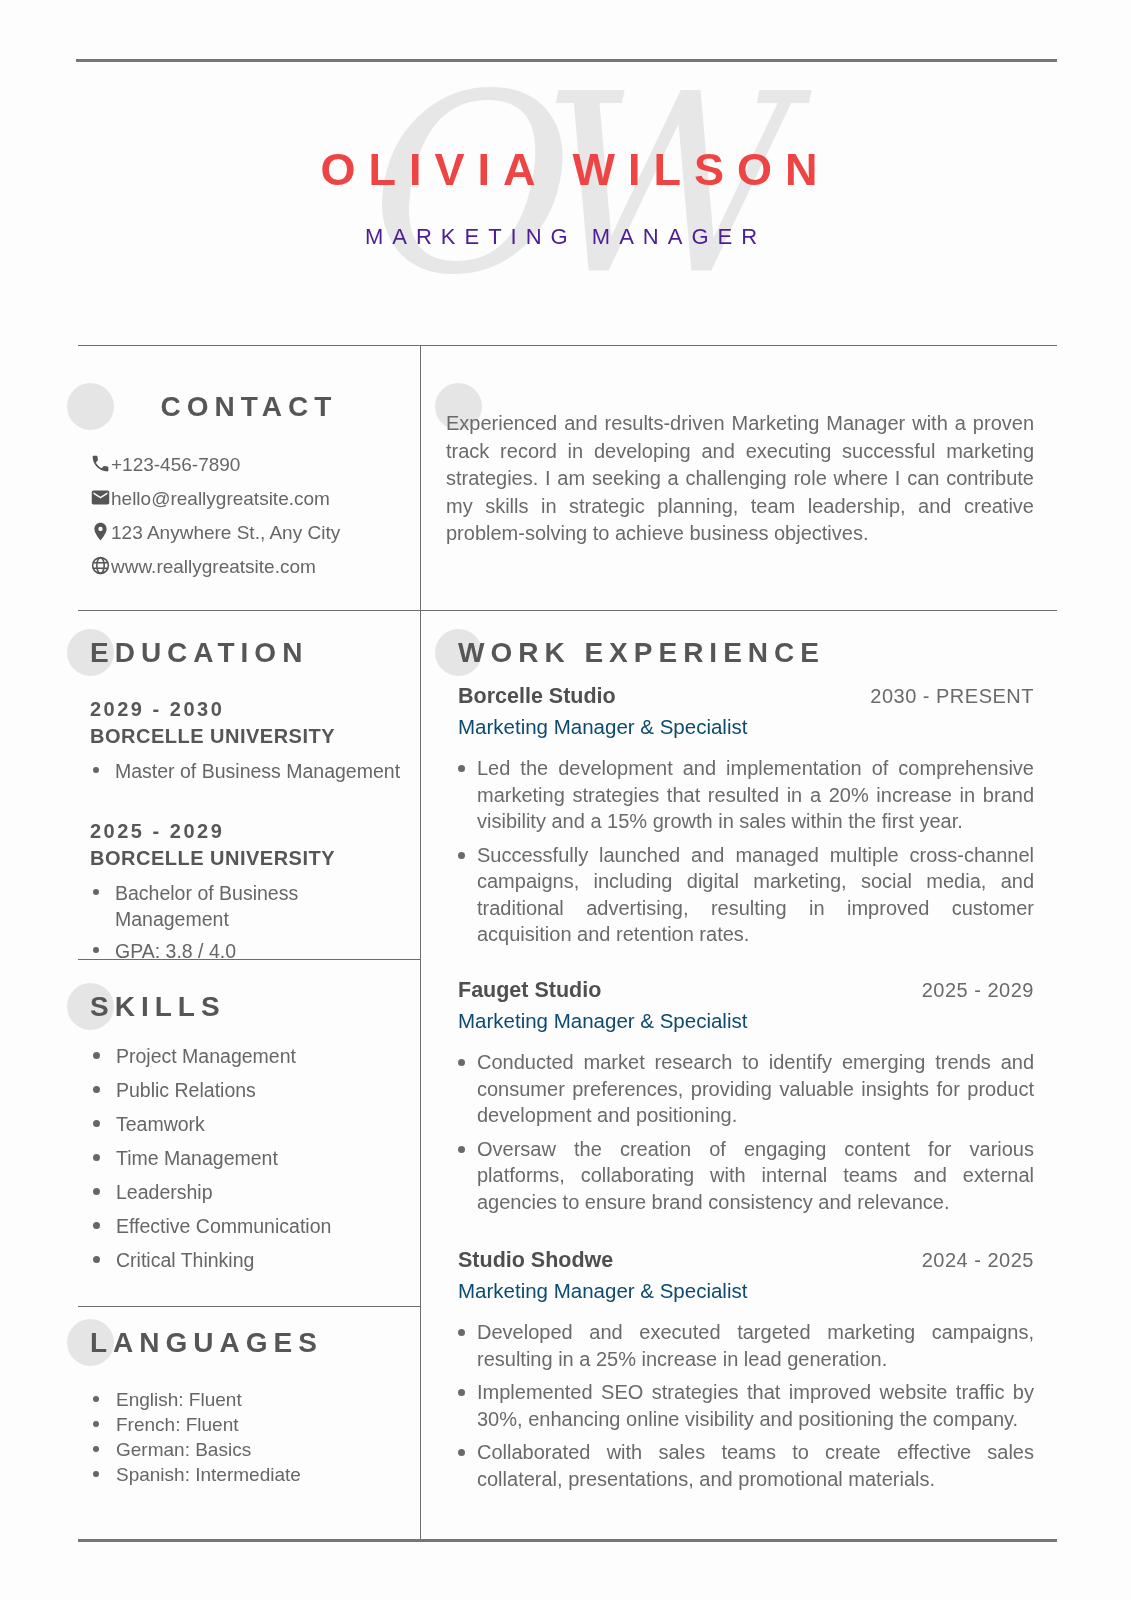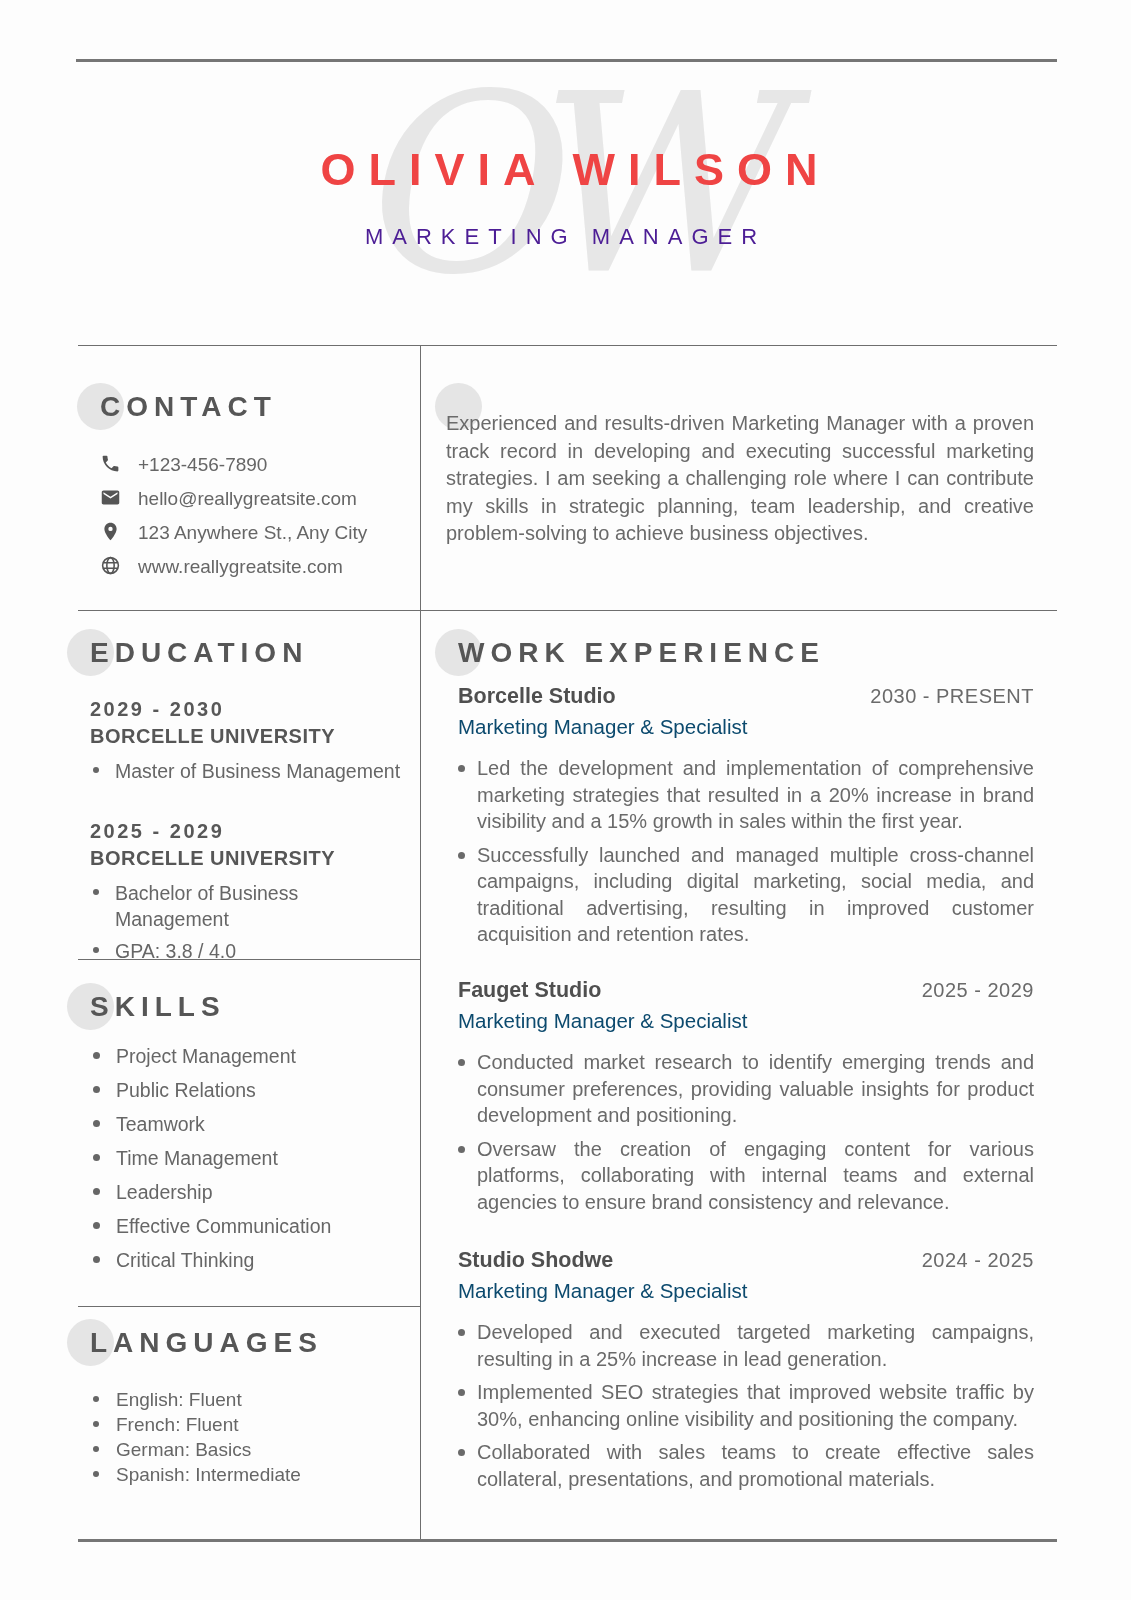--- a/index.html
+++ b/index.html
@@ -32,21 +32,21 @@
     position:relative;margin:0;font-size:28px;line-height:34px;font-weight:700;
     letter-spacing:6px;color:#565656;padding-left:12px;
   }
   .sec-circle{
     position:absolute;left:-11px;top:-7px;width:47px;height:47px;border-radius:50%;
     background:#e5e5e5;z-index:-1;
   }
 
   
   .contact-list{margin-top:24px;}
-  .contact-row{display:flex;align-items:center;height:34px;gap:17px;padding-left:12px;}
+  .contact-row{display:flex;align-items:center;height:34px;padding-left:12px;}
   .contact-row svg{flex:0 0 auto;}
   .contact-text{font-size:19px;color:#666666;}
 
   
   .summary-text{
     margin:20px 0 0 0;font-size:20px;line-height:27.5px;color:#6a6a6a;
     text-align:justify;
   }
 
   
@@ -102,21 +102,21 @@
   <div class="name">OLIVIA WILSON</div>
   <div class="role-title">MARKETING MANAGER</div>
 
   <div class="rule thin" style="left:78px;top:345px;width:979px;height:1px;"></div>
   <div class="rule thin" style="left:420px;top:345px;width:1px;height:1196px;"></div>
   <div class="rule thin" style="left:78px;top:610px;width:979px;height:1px;"></div>
   <div class="rule thin" style="left:78px;top:959px;width:342px;height:1px;"></div>
   <div class="rule thin" style="left:78px;top:1306px;width:342px;height:1px;"></div>
   <div class="rule" style="left:78px;top:1539px;width:979px;height:3px;"></div>
 
-  <div class="sec" style="left:88px;top:390px;width:330px;">
+  <div class="sec" style="left:78px;top:390px;width:330px;text-align:center;">
     <h2 class="sec-heading">
       <span class="sec-circle"></span>
       <span>CONTACT</span>
     </h2>
     <div class="contact-list">
       <div class="contact-row">
         <span>
           <svg width="21" height="21" viewBox="0 0 24 24" fill="#555555">
               <path d="M6.62 10.79c1.44 2.83 3.76 5.14 6.59 6.59l2.2-2.2c.27-.27.67-.36 1.02-.24 1.12.37 2.33.57 3.57.57.55 0 1 .45 1 1V20c0 .55-.45 1-1 1-9.39 0-17-7.61-17-17 0-.55.45-1 1-1h3.5c.55 0 1 .45 1 1 0 1.25.2 2.45.57 3.57.11.35.03.74-.25 1.02l-2.2 2.2z"></path>
             </svg>

